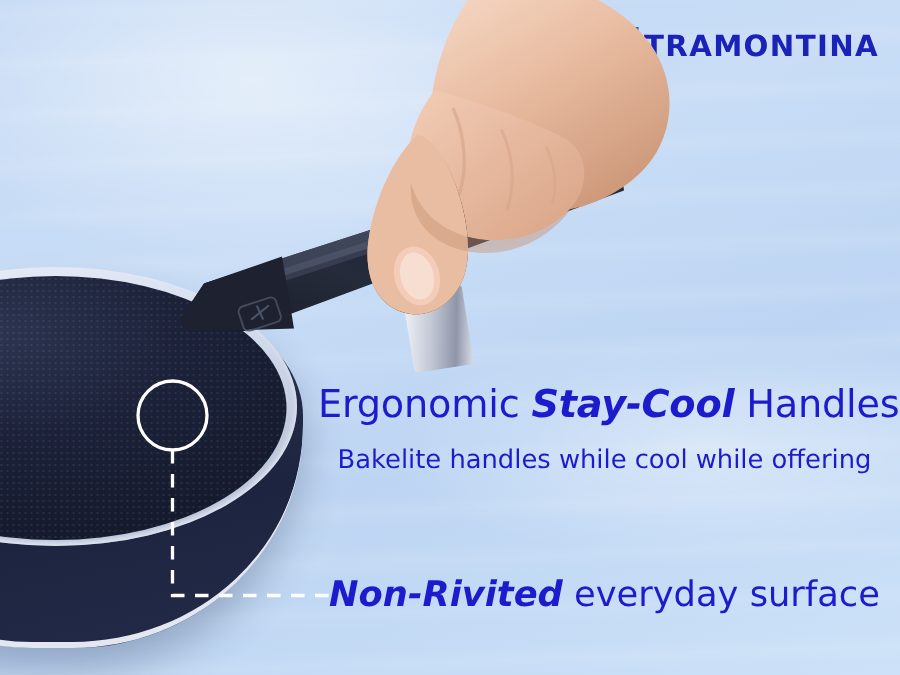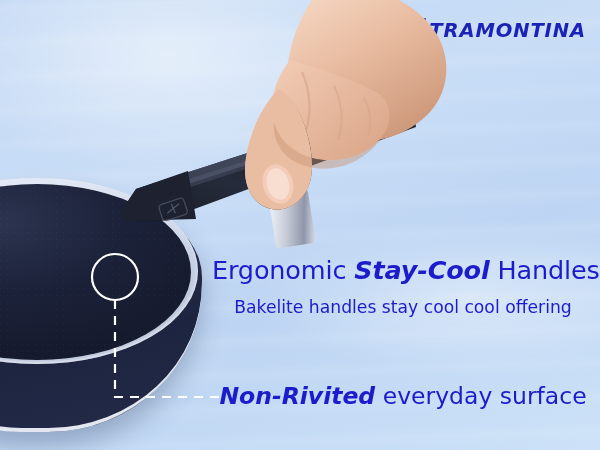--- a/index.html
+++ b/index.html
@@ -28,21 +28,21 @@
         rgba(255,255,255,0.00) 20px,
         rgba(255,255,255,0.00) 34px);
     opacity: 0.75;
     pointer-events: none;
   }
 
   
   .logo {
     position: absolute;
     top: 17px; right: 14px;
-    display: flex; align-items: center; gap: 2px; font-style: italic;
+    display: flex; align-items: center; gap: 2px;
   }
   .logo-mark { width: 26px; height: 27px; display: block; }
   .logo-word {
     font-size: 19.5px;
     font-weight: 700;
     letter-spacing: 0.9px;
     line-height: 1;
     white-space: nowrap;
   }
 
@@ -294,21 +294,21 @@
       <path d="M1.5 5.2 L24.5 1.0 L24.5 3.4 L1.5 7.6 Z" fill="#3a46d6"></path>
     </svg>
     <span class="logo-word" style="color:#1a22b8">TRAMONTINA</span>
   </div>
 
   <div class="copy">
     <div class="headline" style="color:#1c1ccc">
       <span>Ergonomic </span><span class="em">Stay-Cool</span><span> Handles</span>
     </div>
     <div class="body" style="color:#1c1ccc">
-      <div>Bakelite handles stay cool cool offering</div>
+      <div>Bakelite handles while cool while offering</div>
     </div>
   </div>
 
   <div class="subhead" style="color:#1c1ccc">
     <span class="em">Non-Rivited</span><span> everyday surface</span>
   </div>
 
 </div>
 
 </body></html>

